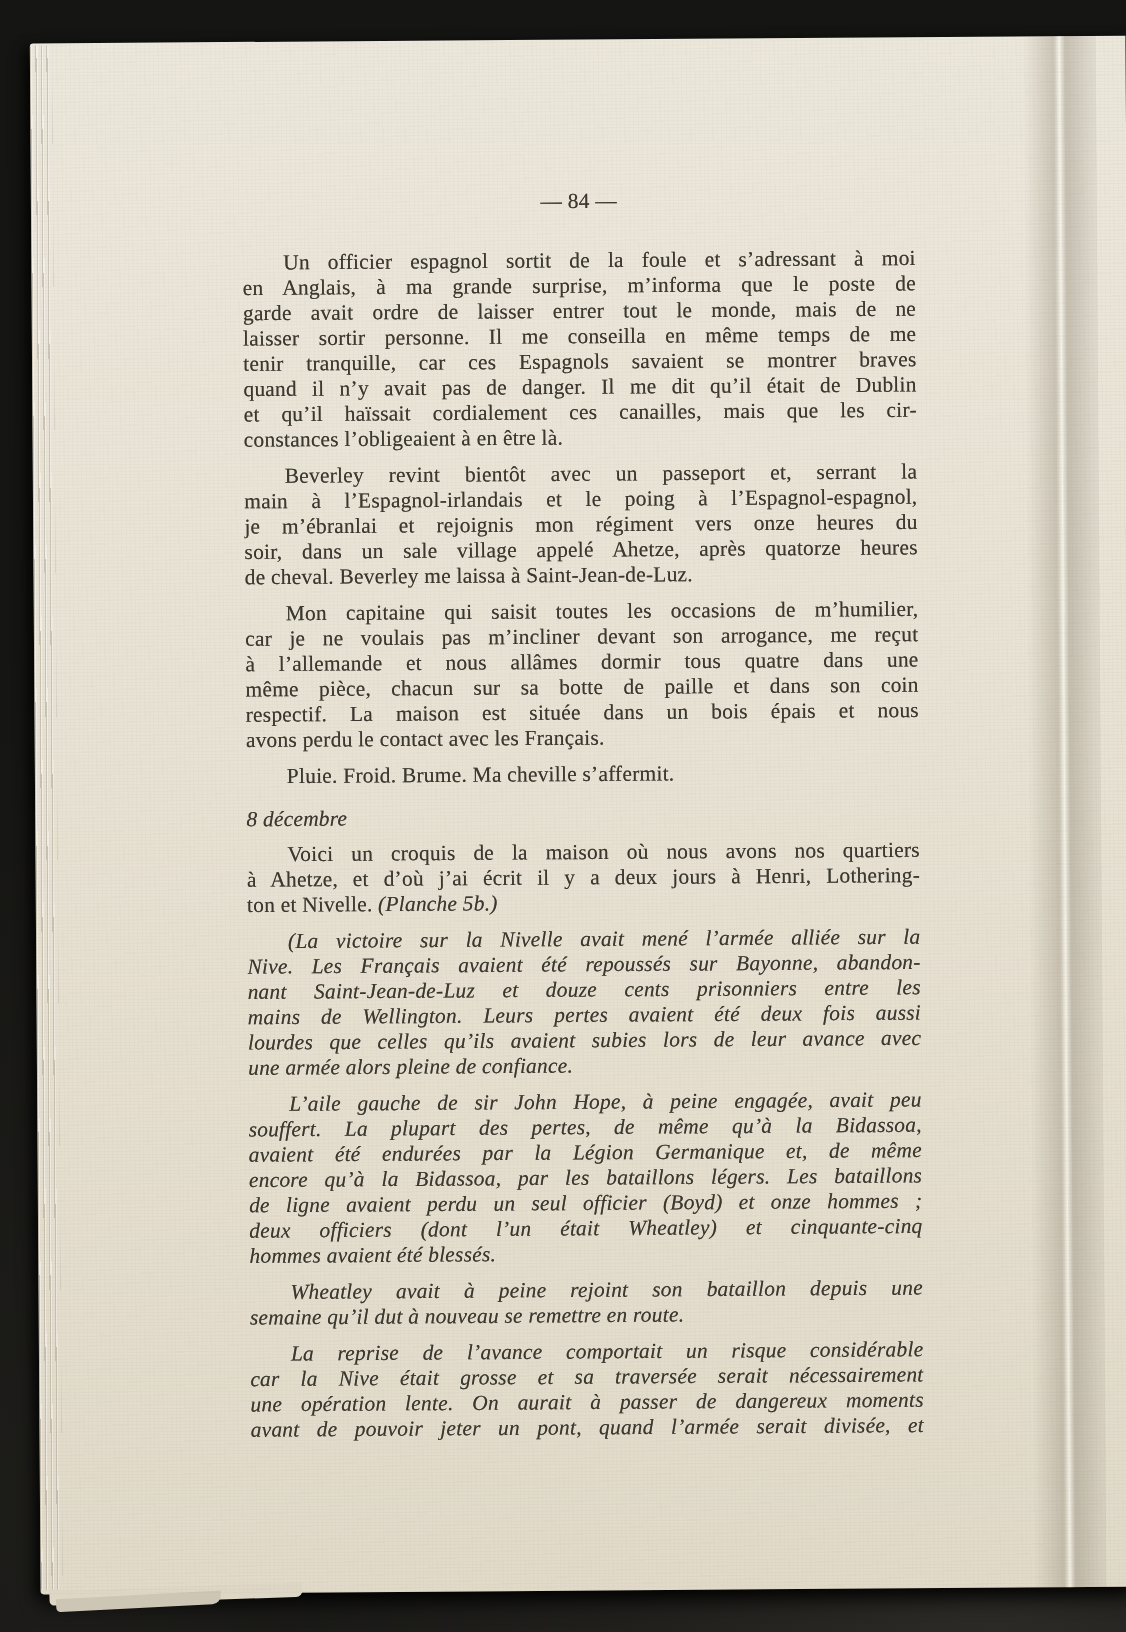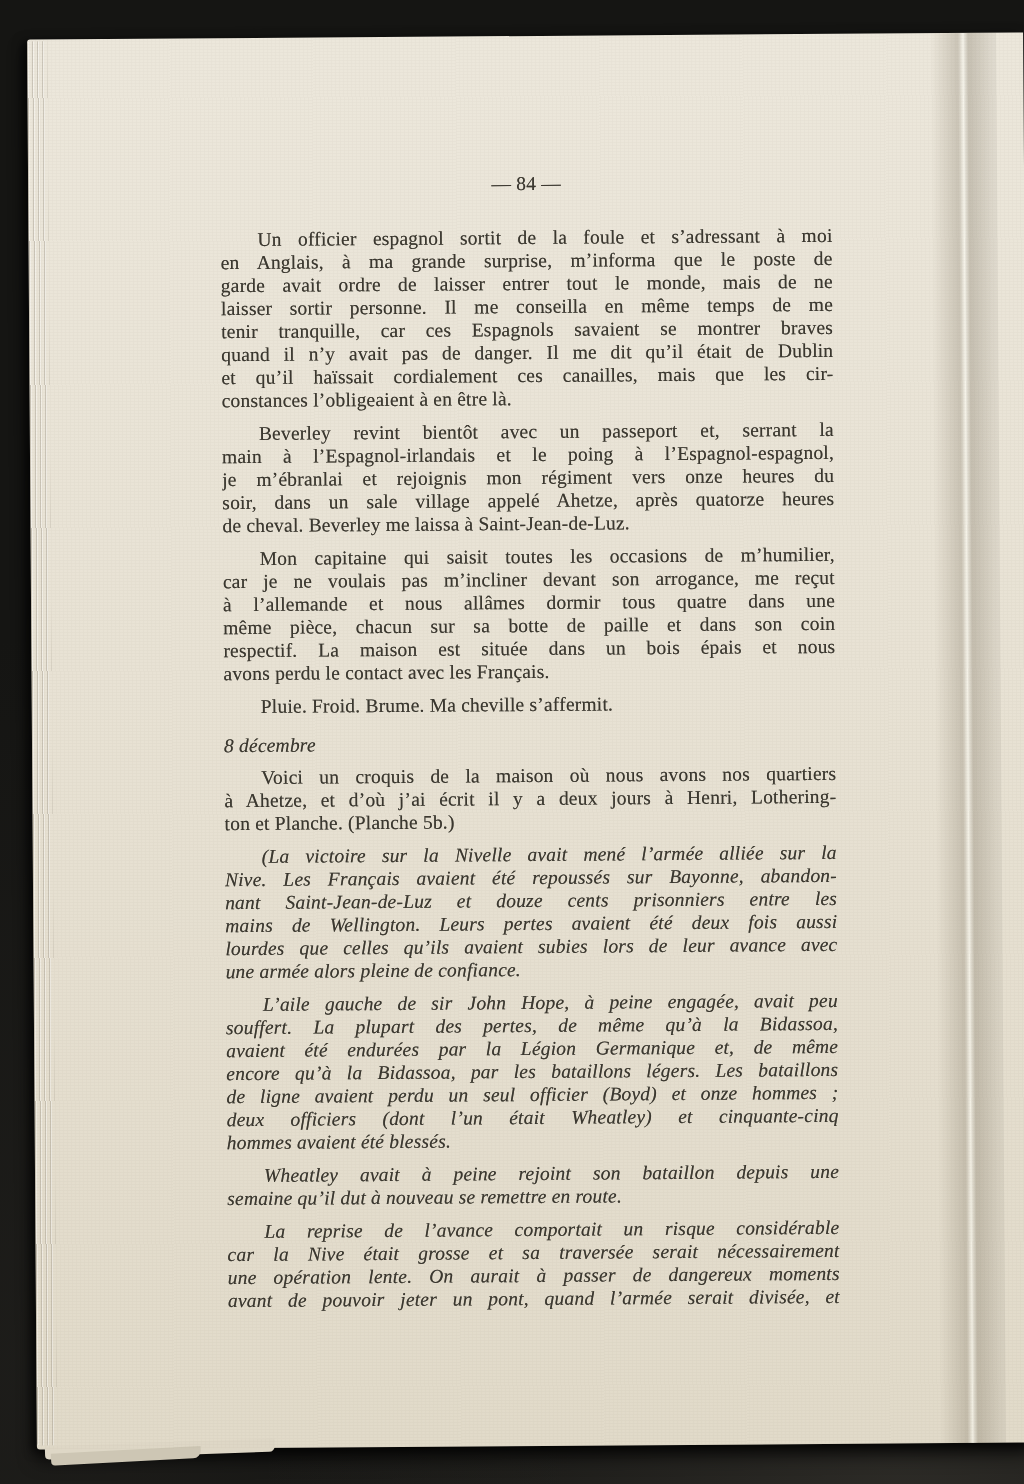--- a/index.html
+++ b/index.html
@@ -55,21 +55,21 @@
     text-shadow:0 0 0.5px rgba(58,55,47,0.65);
   }
   .pagenum{text-align:center;height:23px;line-height:23px;margin-bottom:31px;}
   .line{height:23px;line-height:23px;overflow:hidden;text-align:justify;}
   .line::after{content:"";display:inline-block;width:100%;}
   .line.last{text-align:left;}
   .line.indent{text-indent:37px;}
   .para{margin-bottom:10px;}
   .para.italic{font-style:italic;}
   .heading{font-style:italic;height:23px;line-height:23px;margin:16px 0 9px 0;}
-  .it{}
+  .it{font-style:italic;}
 </style>
 </head>
 <body>
 
 <div class="backdrop"></div>
 
 <div class="page">
   <div class="edge-left"></div>
   <div class="next-page"></div>
   <div class="gutter"></div>
@@ -104,21 +104,21 @@
         <div class="line">respectif. La maison est située dans un bois épais et nous</div>
         <div class="line last">avons perdu le contact avec les Français.</div>
       </div>
       <div class="para roman">
         <div class="line indent last">Pluie. Froid. Brume. Ma cheville s’affermit.</div>
       </div>
       <div class="heading">8 décembre</div>
       <div class="para roman">
         <div class="line indent">Voici un croquis de la maison où nous avons nos quartiers</div>
         <div class="line">à Ahetze, et d’où j’ai écrit il y a deux jours à Henri, Lothering-</div>
-        <div class="line last"><span>ton et Planche. </span><span class="it">(Planche 5b.)</span></div>
+        <div class="line last"><span>ton et Nivelle. </span><span class="it">(Planche 5b.)</span></div>
       </div>
       <div class="para italic">
         <div class="line indent">(La victoire sur la Nivelle avait mené l’armée alliée sur la</div>
         <div class="line">Nive. Les Français avaient été repoussés sur Bayonne, abandon-</div>
         <div class="line">nant Saint-Jean-de-Luz et douze cents prisonniers entre les</div>
         <div class="line">mains de Wellington. Leurs pertes avaient été deux fois aussi</div>
         <div class="line">lourdes que celles qu’ils avaient subies lors de leur avance avec</div>
         <div class="line last">une armée alors pleine de confiance.</div>
       </div>
       <div class="para italic">

